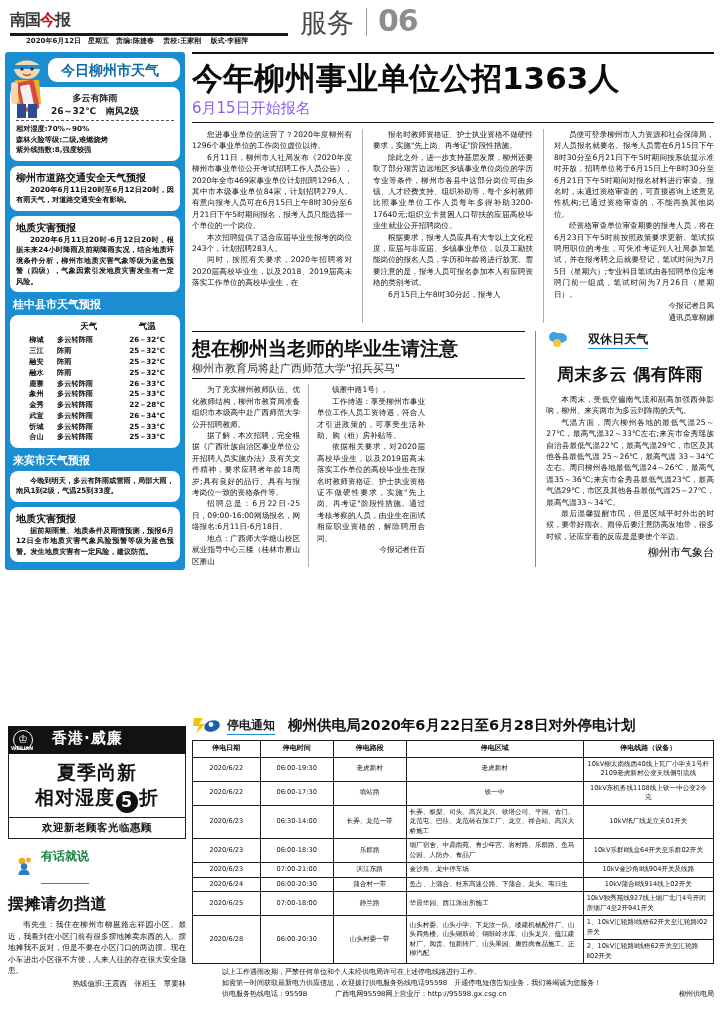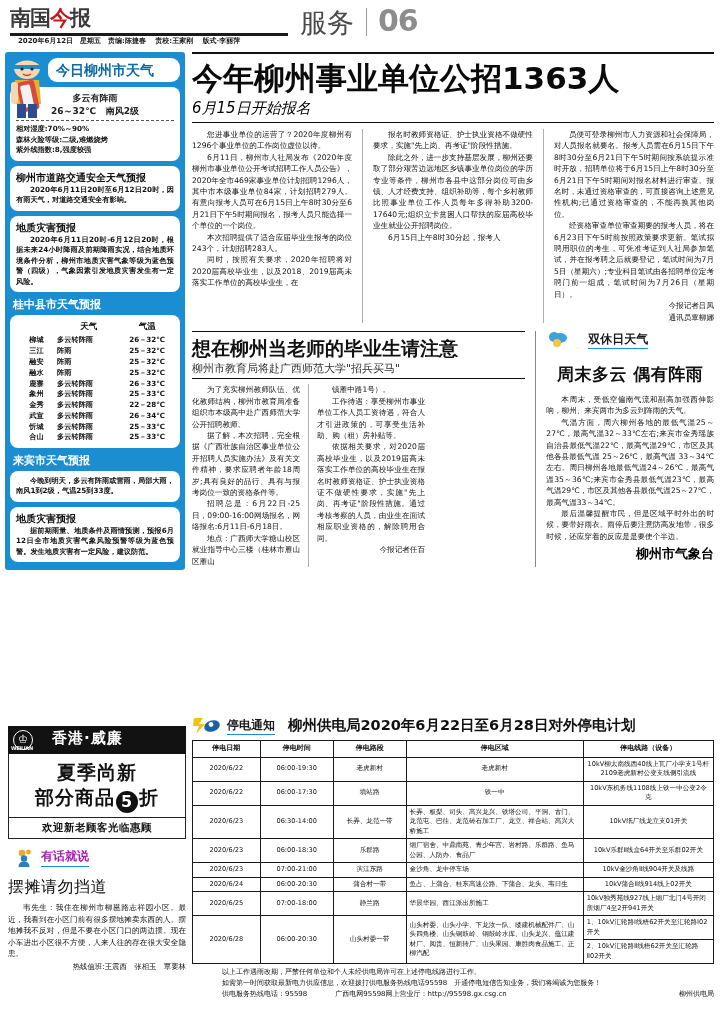--- a/index.html
+++ b/index.html
@@ -7,28 +7,28 @@
     width: 720px; height: 1019px;
     background: #ffffff;
     font-family: "DejaVu Sans", "Liberation Sans", sans-serif;
     overflow: hidden;
     position: relative;
   }
   
   .masthead { position: absolute; left: 0; top: 0; width: 720px; height: 48px; }
   .logo-wrap { position: absolute; left: 10px; top: 8px; width: 130px; height: 24px; }
   .logo-text {
-    font-family: Liberation Mono, monospace;
-    font-size: 21px; font-weight: bold; letter-spacing: -1px;
+    font-family: Liberation Serif, serif;
+    font-size: 16px; font-weight: bold; letter-spacing: -1px;
     color: #3a3a3a; line-height: 24px; white-space: nowrap;
   }
   .logo-text .accent { color: #c0181c; }
   .logo-rule { position: absolute; left: 10px; top: 33px; width: 278px; height: 3px; background: #1a1a1a; }
   .dateline {
-    position: absolute; left: 18px; top: 36px; width: 300px;
+    position: absolute; left: 26px; top: 36px; width: 300px;
     font-size: 7px; color: #1a1a1a; white-space: nowrap; font-weight: bold;
     line-height: 10px;
   }
   .section-name {
     position: absolute; left: 300px; top: 5px;
     font-size: 27px; color: #4a4a4a; font-weight: normal;
     font-family: "DejaVu Sans", "Liberation Sans", sans-serif;
   }
   .section-divider { position: absolute; left: 366px; top: 8px; width: 1px; height: 28px; background: #9a9a9a; }
   .page-num {
@@ -38,21 +38,21 @@
   }
 
   
   .sidebar { position: absolute; left: 5px; top: 52px; width: 180px; }
   .wx-panel { background: #1b8ed2; border-radius: 3px; padding: 6px 5px 8px 5px; position: relative; }
   .wx-mascot {
     position: absolute; left: 2px; top: 2px; width: 42px; height: 66px; z-index: 3;
   }
   .wx-title-bar {
     margin-left: 38px; background: #fff; border-radius: 9px;
-    padding: 2px 16px 2px 8px; text-align: left;
+    padding: 2px 16px 2px 8px; text-align: center;
   }
   .wx-title-bar .t {
     font-size: 14px; font-weight: bold; color: #0d6aa8;
     font-family: "DejaVu Sans", "Liberation Sans", sans-serif;
   }
   .wx-card {
     background: #fff; border-radius: 8px; margin-top: 5px;
     padding: 5px 6px; color: #111;
   }
   .wx-cond { text-align: center; font-size: 9px; font-weight: bold; color: #222; line-height: 13px; }
@@ -96,36 +96,36 @@
     background: #111; color: #fff; font-size: 16px; line-height: 22px;
     text-align: center; vertical-align: -3px; margin: 0 1px;
   }
   .ad-bot { border: 1px solid #222; border-top: none; text-align: center; font-size: 10.5px;
             font-weight: bold; padding: 3px 0; color: #111; letter-spacing: 0.5px; }
 
   
   .speak { position: absolute; left: 8px; top: 848px; width: 178px; }
   .speak-head { display: flex; align-items: center; gap: 3px; padding-left: 8px; }
   .speak-label {
-    font-size: 12px; font-weight: bold; color: #a21caf;
-    border-bottom: 1.5px solid #1b8ed2; padding-bottom: 1px;
-  }
-  .speak-title { font-size: 16px; font-weight: normal; color: #111; margin: 10px 0 4px 0; letter-spacing: 0.5px; }
+    font-size: 12px; font-weight: bold; color: #15803d;
+    border-bottom: 1.5px solid #1b8ed2; padding-bottom: 18px;
+  }
+  .speak-title { font-size: 16px; font-weight: bold; color: #111; margin: 10px 0 4px 0; letter-spacing: 0.5px; }
   .speak-body { font-size: 7.6px; line-height: 11.5px; color: #111; text-align: justify; }
   .speak-body .indent { text-indent: 15px; display: block; }
   .speak-sign { font-size: 7.4px; color: #111; margin-top: 2px; text-align: right; }
 
   
   .main { position: absolute; left: 192px; top: 52px; width: 522px; }
   .hl-rule-top { width: 100%; height: 2px; background: #111; }
   .headline {
     font-size: 31px; font-weight: bold; color: #0a0a0a; letter-spacing: 0px;
     line-height: 40px; margin-top: 4px; white-space: nowrap;
   }
-  .subhead { font-size: 15px; color: #000000; line-height: 20px; margin-bottom: 4px; font-style: italic; }
+  .subhead { font-size: 15px; color: #8b5cf6; line-height: 20px; margin-bottom: 4px; }
   .hl-rule-bot { width: 100%; height: 1px; background: #111; margin-top: 2px; }
 
   .cols3 { display: flex; gap: 10px; margin-top: 6px; }
   .col { width: 167px; font-size: 7.6px; line-height: 11.4px; color: #111; text-align: justify; }
   .col p { text-indent: 15px; margin-bottom: 0px; }
   .col p.noind { text-indent: 0; }
   .col-sep { width: 1px; background: #b0b0b0; }
 
   .art2-wrap { margin-top: 8px; display: flex; }
   .art2 { width: 340px; }
@@ -138,21 +138,21 @@
   .art2-col p { text-indent: 15px; }
 
   .vsep { width: 1px; background: #888; margin: 0 10px; }
 
   .wk { width: 171px; }
   .wk-head { display: flex; align-items: center; gap: 16px; }
   .wk-label { font-size: 12px; font-weight: bold; color: #1a1a1a; border-bottom: 1.5px solid #1b8ed2; }
   .wk-title { font-size: 17px; font-weight: bold; color: #111; text-align: center; margin: 14px 0 8px 0; letter-spacing: 0.5px; }
   .wk-body { font-size: 7.6px; line-height: 11.4px; color: #111; text-align: justify; }
   .wk-body p { text-indent: 15px; }
-  .wk-sign { text-align: right; font-size: 13px; margin-top: 3px; font-weight: bold; }
+  .wk-sign { text-align: right; font-size: 11px; margin-top: 3px; }
 
   
   .outage { position: absolute; left: 192px; top: 716px; width: 522px; }
   .out-head { display: flex; align-items: center; gap: 5px; margin-bottom: 5px; }
   .out-label { font-size: 12px; font-weight: bold; color: #1a1a1a; border-bottom: 1.5px solid #1b8ed2; }
   .out-title { font-size: 14.5px; font-weight: bold; color: #111; margin-left: 8px; }
   table.out { width: 100%; border-collapse: collapse; table-layout: fixed; }
   table.out th, table.out td {
     border: 1px solid #1a1a1a; font-size: 6.6px; color: #111;
     padding: 2px 3px; line-height: 9.5px; vertical-align: middle;
@@ -315,21 +315,21 @@
 
 <div class="ad-box">
   <div class="ad-top">
     <div class="ad-logo">♔</div>
     <div class="ad-logo-sub">WEILIAN</div>
     <div class="ad-brand">香港·威廉</div>
   </div>
   <div class="ad-mid">
     <div class="ad-l1">夏季尚新</div>
     <div class="ad-l2">
-      <span>部分商品</span><span class="ad-disc">5</span><span>折</span>
+      <span>相对湿度</span><span class="ad-disc">5</span><span>折</span>
     </div>
   </div>
   <div class="ad-bot">欢迎新老顾客光临惠顾</div>
 </div>
 
 <div class="speak">
   <div class="speak-head">
     <svg width="22" height="18" viewBox="0 0 22 18">
       <circle cx="6" cy="4" r="3.3" fill="#f5a623"></circle>
       <circle cx="12.5" cy="3" r="2.4" fill="#f5a623"></circle>
@@ -355,20 +355,21 @@
     <div class="col">
       <p>您进事业单位的运营了？2020年度柳州有1296个事业单位的工作岗位虚位以待。</p>
       <p>6月11日，柳州市人社局发布《2020年度柳州市事业单位公开考试招聘工作人员公告》，2020年全市469家事业单位计划招聘1296人，其中市本级事业单位84家，计划招聘279人。有意向报考人员可在6月15日上午8时30分至6月21日下午5时期间报名，报考人员只能选择一个单位的一个岗位。</p>
       <p>本次招聘提供了适合应届毕业生报考的岗位243个，计划招聘283人。</p>
       <p>同时，按照有关要求，2020年招聘将对2020届高校毕业生，以及2018、2019届高未落实工作单位的高校毕业生，在</p>
     </div>
     <div class="col-sep"></div>
     <div class="col">
       <p>报名时教师资格证、护士执业资格不做硬性要求，实施"先上岗、再考证"阶段性措施。</p>
       <p>除此之外，进一步支持基层发展，柳州还要取了部分艰苦边远地区乡镇事业单位岗位的学历专业等条件，柳州市各县中这部分岗位可由乡镇、人才经费支持、组织补助等，每个乡村教师比照事业单位工作人员每年多得补助3200-17640元;组织立卡贫困人口帮扶的应届高校毕业生就业公开招聘岗位。</p>
+      <p>根据要求，报考人员应具有大专以上文化程度，应届与非应届、乡镇事业单位，以及工勤技能岗位的报名人员，学历和年龄将进行放宽。需要注意的是，报考人员可报名参加本人有应聘资格的类别考试。</p>
       <p>6月15日上午8时30分起，报考人</p>
     </div>
     <div class="col-sep"></div>
     <div class="col">
       <p>员便可登录柳州市人力资源和社会保障局，对人员报名就要名。报考人员需在6月15日下午8时30分至6月21日下午5时期间按系统提示准时开放，招聘单位将于6月15日上午8时30分至6月21日下午5时期间对报名材料进行审查。报名时，未通过资格审查的，可直接咨询上述意见性机构;已通过资格审查的，不能再换其他岗位。</p>
       <p>经资格审查单位审查期要的报考人员，将在6月23日下午5时前按照政策要求更新。笔试拟聘用职位的考生，可凭准考证到人社局参加笔试，并在报考聘之后就要登记，笔试时间为7月5日（星期六）;专业科目笔试由各招聘单位定考聘门前一组成，笔试时间为7月26日（星期日）。</p>
       <p class="noind" style="text-align:right">今报记者吕凤</p>
       <p class="noind" style="text-align:right">通讯员覃柳娜</p>
     </div>
   </div>

